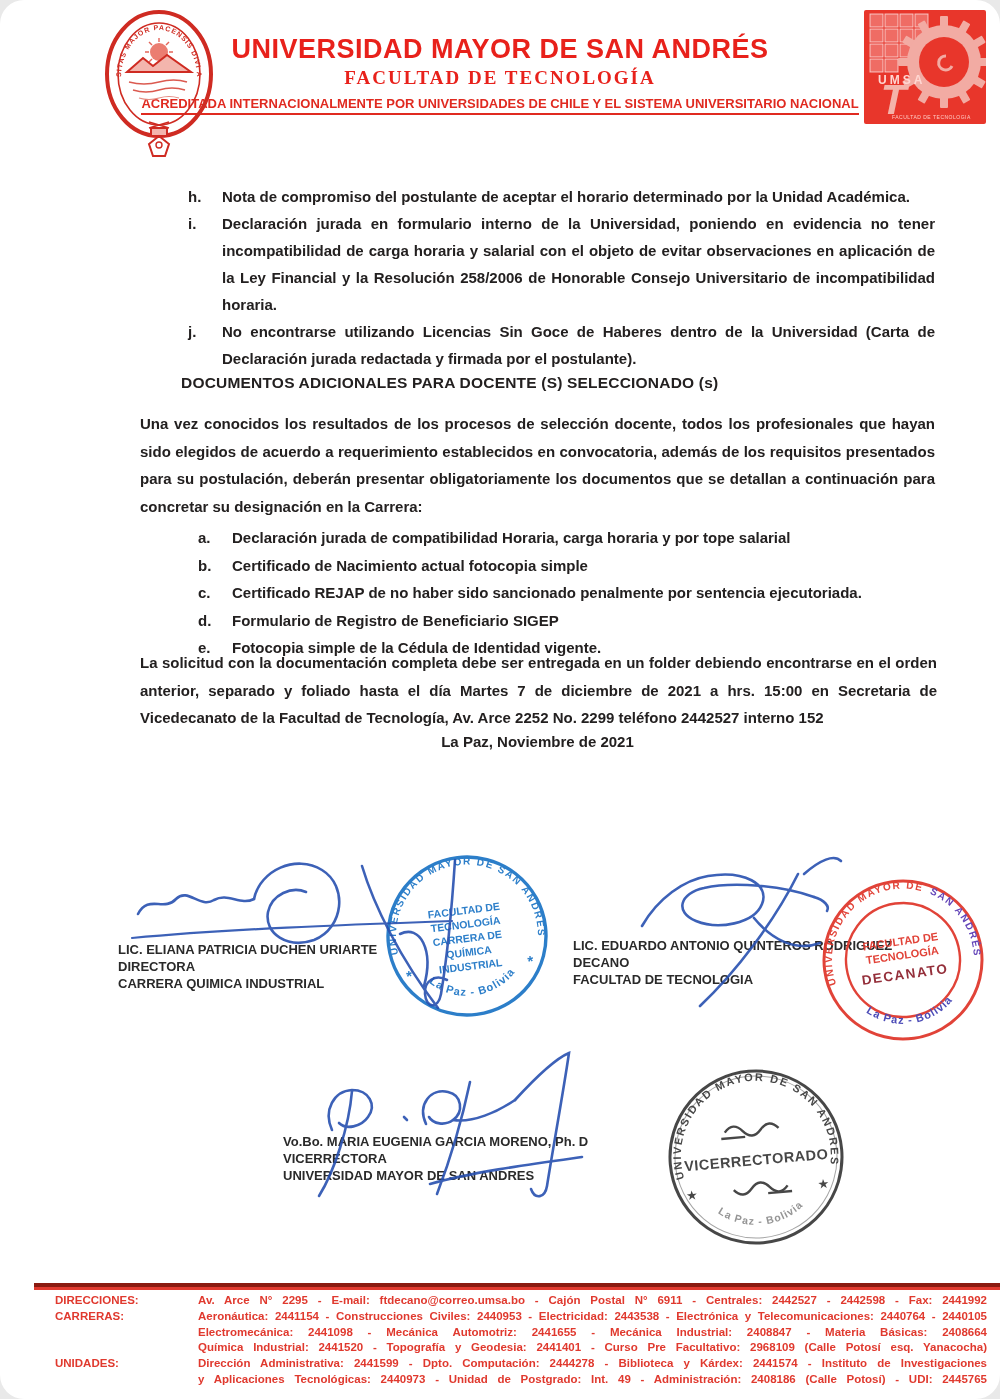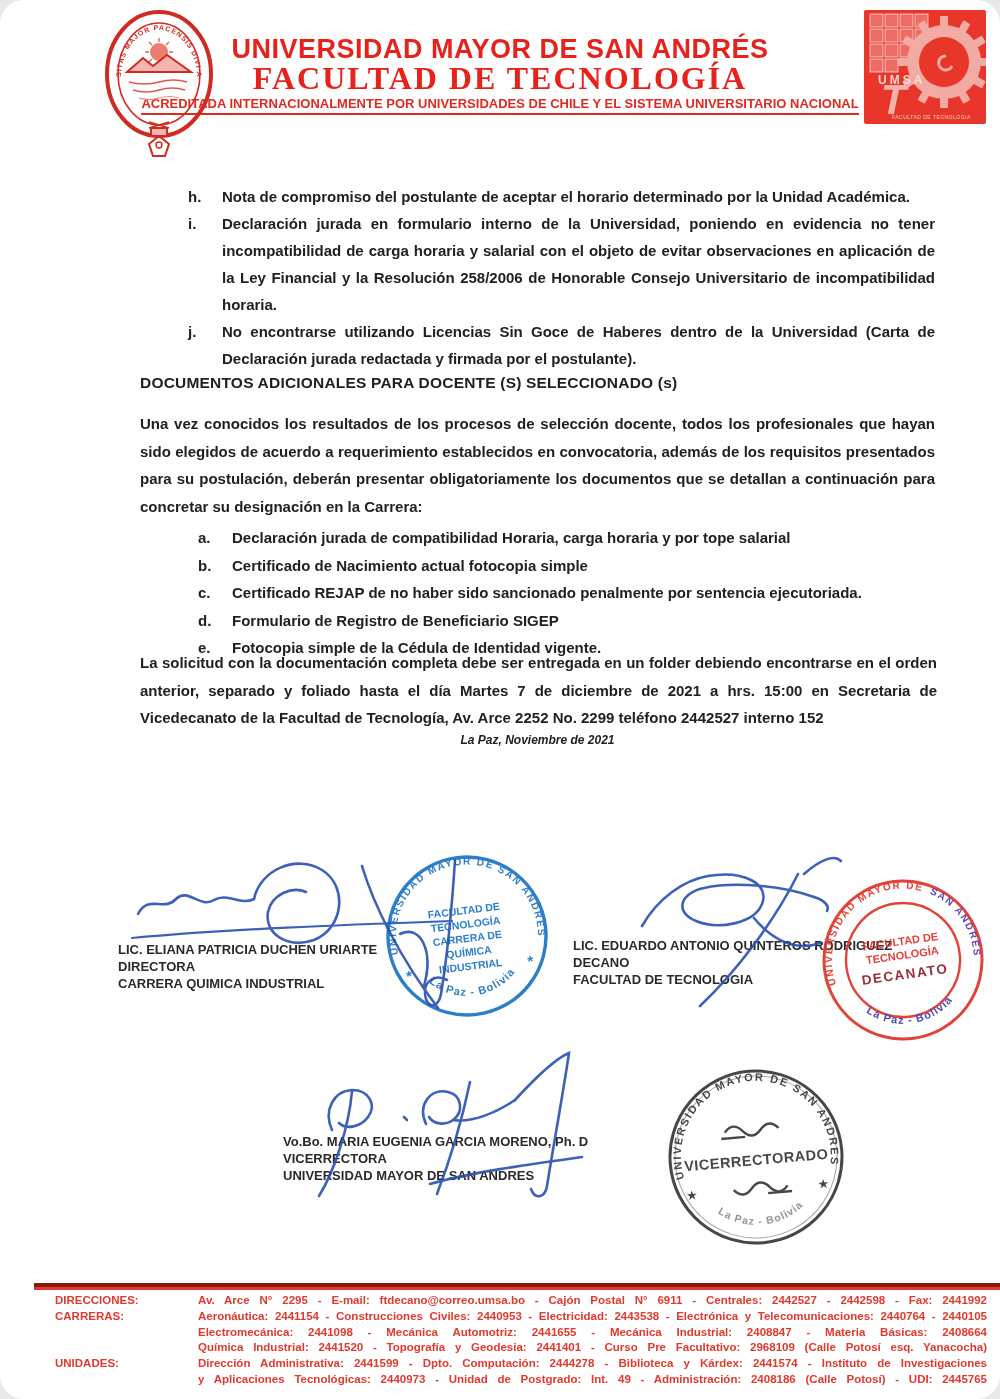--- a/index.html
+++ b/index.html
@@ -4,33 +4,33 @@
 <style>
   html,body{margin:0;padding:0;background:#e9e9e9;}
   .page{
     position:relative;width:1000px;height:1399px;background:#ffffff;
     margin:0 auto;overflow:hidden;
     font-family:"Liberation Sans",sans-serif;color:#232020;border-radius:24px;
   }
   
   .hdr{position:absolute;top:34px;left:140px;width:720px;text-align:center;}
   .hdr-uni{font-size:27px;font-weight:700;color:#e8211b;letter-spacing:.5px;line-height:30px;}
-  .hdr-fac{font-family:"Liberation Serif",serif;font-size:32px;font-weight:700;color:#e8211b;letter-spacing:2px;line-height:26px;margin-top:1px;}
+  .hdr-fac{font-family:"Liberation Serif",serif;font-size:19px;font-weight:700;color:#e8211b;letter-spacing:2px;line-height:26px;margin-top:1px;}
   .hdr-acc{display:inline-block;font-size:13px;font-weight:700;color:#e02a20;border-bottom:2px solid #e02a20;padding-bottom:2px;margin-top:5px;letter-spacing:0;}
   .logo{position:absolute;}
   
   .blk{position:absolute;font-weight:700;color:#232020;}
   .just{text-align:justify;}
   .li{display:flex;line-height:27px;font-size:15px;}
   .li .mk{flex:0 0 34px;}
   .li .tx{flex:1;text-align:justify;}
-  .sec-title{font-size:15.5px;letter-spacing:.2px;}
+  .sec-title{font-size:15.5px;letter-spacing:.2px;margin-left:41px;}
   .para{font-size:15px;line-height:27.5px;}
   .ael .li{line-height:27.5px;}
-  .dateline{font-size:12px;text-align:center;font-style:italic;}
+  .dateline{font-size:15px;text-align:center;}
   
   .sig{position:absolute;font-weight:700;font-size:13px;line-height:17px;color:#2a2a2a;}
   .stamp{position:absolute;}
   .stamp text{font-family:"Liberation Sans",sans-serif;}
   .sig-overlay{position:absolute;left:110px;top:845px;pointer-events:none;}
   
   .f-rule1{position:absolute;left:34px;top:1283px;width:966px;height:4px;background:#8a1a10;}
   .f-rule2{position:absolute;left:34px;top:1287px;width:966px;height:3px;background:#e0392e;}
   .f-rows{position:absolute;left:55px;top:1293px;width:932px;}
   .f-row{display:flex;font-size:11.5px;font-weight:700;color:#e0392e;line-height:15.8px;gap:38px;}

